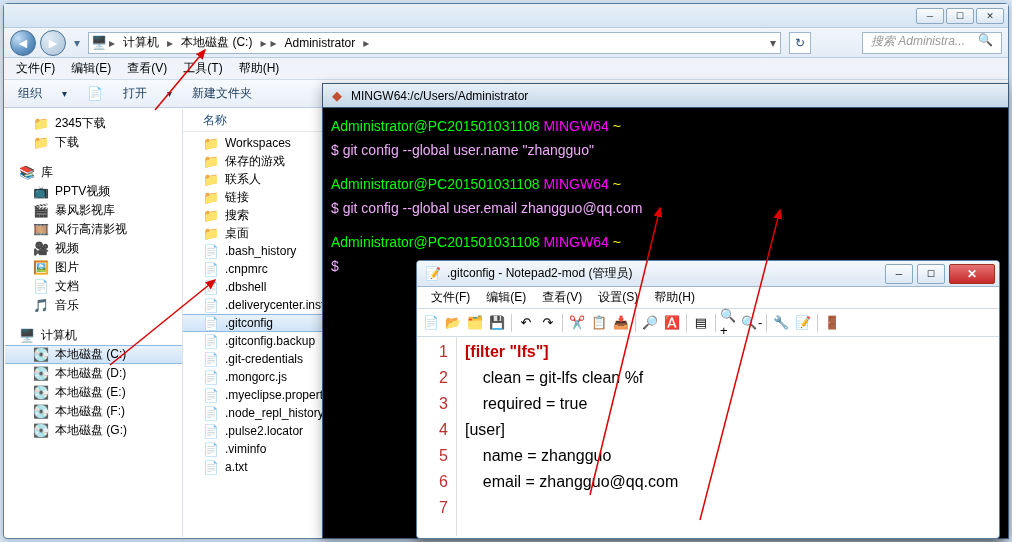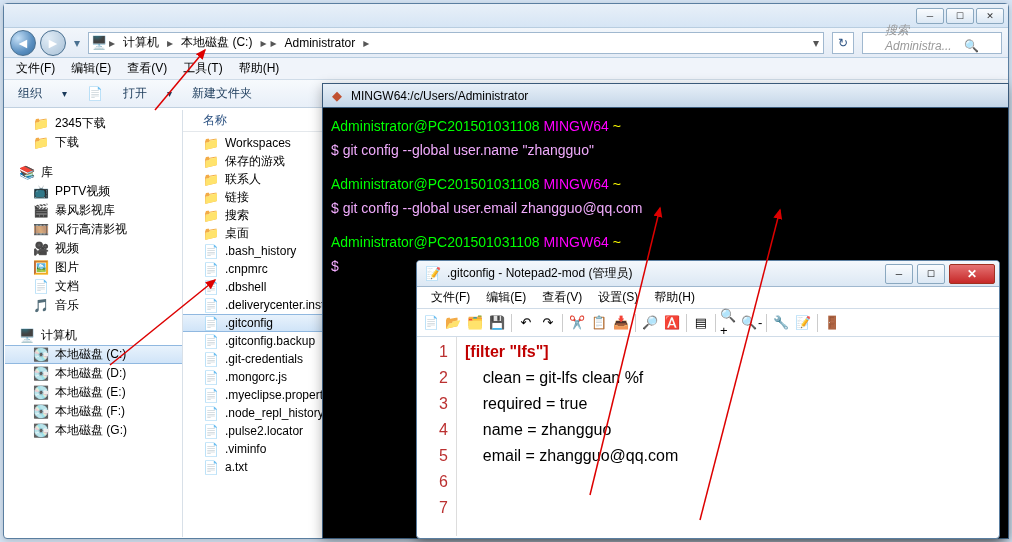--- a/index.html
+++ b/index.html
@@ -10,21 +10,21 @@
 .title-bar { height: 24px; background: linear-gradient(to bottom,#e8f0f8,#d6e5f5); border-bottom: 1px solid #b8cde0; display: flex; align-items: center; justify-content: flex-end; padding: 0 4px; }
 .win-btn { width: 28px; height: 16px; margin-left: 2px; border: 1px solid #8aa8c0; border-radius: 2px; background: linear-gradient(#fafcfe,#dce8f4); display: flex; align-items: center; justify-content: center; font-size: 9px; color: #333; }
 
 .addr-bar { height: 30px; background: linear-gradient(#f2f6fb,#e4ecf6); border-bottom: 1px solid #b8cde0; display: flex; align-items: center; padding: 2px 6px; gap: 4px; }
 .nav-circ { width: 26px; height: 26px; border-radius: 50%; background: radial-gradient(circle at 30% 30%,#c5e0f7 0%,#5a8fc0 60%,#3a6f9f 100%); border: 1px solid #4a7090; display: flex; align-items: center; justify-content: center; color: #fff; font-size: 14px; }
 .small-down { width: 14px; height: 26px; display: flex; align-items: center; justify-content: center; color: #4a7090; }
 .crumb-box { flex: 1; height: 22px; border: 1px solid #a0b8cf; background: #fff; display: flex; align-items: center; padding: 0 2px; gap: 0; }
 .crumb { display: flex; align-items: center; padding: 0 6px; height: 20px; }
 .crumb-sep { color: #555; padding: 0 2px; }
 .refresh { width: 22px; height: 22px; border: 1px solid #a0b8cf; background: #fff; margin: 0 4px; display: flex; align-items: center; justify-content: center; color: #2a5080; }
-.search-box { width: 140px; height: 22px; border: 1px solid #a0b8cf; background: #fff; padding: 0 22px; color: #999; font-style: italic; display: flex; align-items: flex-end; justify-content: space-between; }
+.search-box { width: 140px; height: 22px; border: 1px solid #a0b8cf; background: #fff; padding: 0 8px; color: #999; font-style: italic; display: flex; align-items: flex-start; justify-content: space-between; margin-left: 43px; }
 .search-box .mag { color: #2a5080; font-style: normal; }
 
 .menu-bar { height: 22px; background: #f0f4fa; border-bottom: 1px solid #d0dce8; display: flex; align-items: center; gap: 0; padding: 0 4px; }
 .menu-item { padding: 2px 8px; }
 
 .tool-bar { height: 28px; background: linear-gradient(#f7fafd,#e8eff8); border-bottom: 1px solid #c0d0e0; display: flex; align-items: center; gap: 8px; padding: 0 8px; color: #1a3a5a; }
 .tool-item { display: flex; align-items: center; gap: 20px; padding: 2px 6px; }
 .tool-sep { color: #1a3a5a; font-size: 10px; }
 
 .body-area { position: absolute; top: 106px; left: 1px; right: 1px; bottom: 1px; display: flex; }
@@ -345,20 +345,21 @@
         <div>3</div>
         <div>4</div>
         <div>5</div>
         <div>6</div>
         <div>7</div>
       </div>
     <div class="np-code" id="npcode">
         <div><span class="bracket">[filter "lfs"]</span></div>
         <div>&nbsp;&nbsp;&nbsp;&nbsp;clean = git-lfs clean %f</div>
         <div>&nbsp;&nbsp;&nbsp;&nbsp;required = true</div>
+        <div>[user]</div>
         <div>&nbsp;&nbsp;&nbsp;&nbsp;name = zhangguo</div>
         <div>&nbsp;&nbsp;&nbsp;&nbsp;email = zhangguo@qq.com</div>
       </div>
   </div>
 </div>
 
 <svg class="overlay">
   <defs>
       <marker id="arr" markerWidth="8" markerHeight="8" refX="6" refY="3" orient="auto">
         <path d="M0,0 L7,3 L0,6 Z" fill="#d00"></path>

